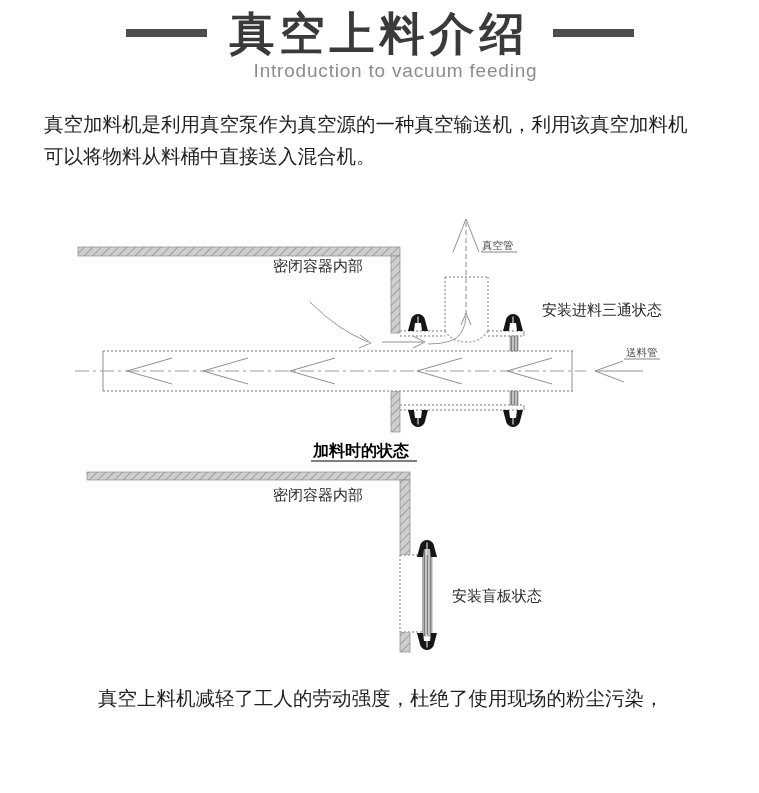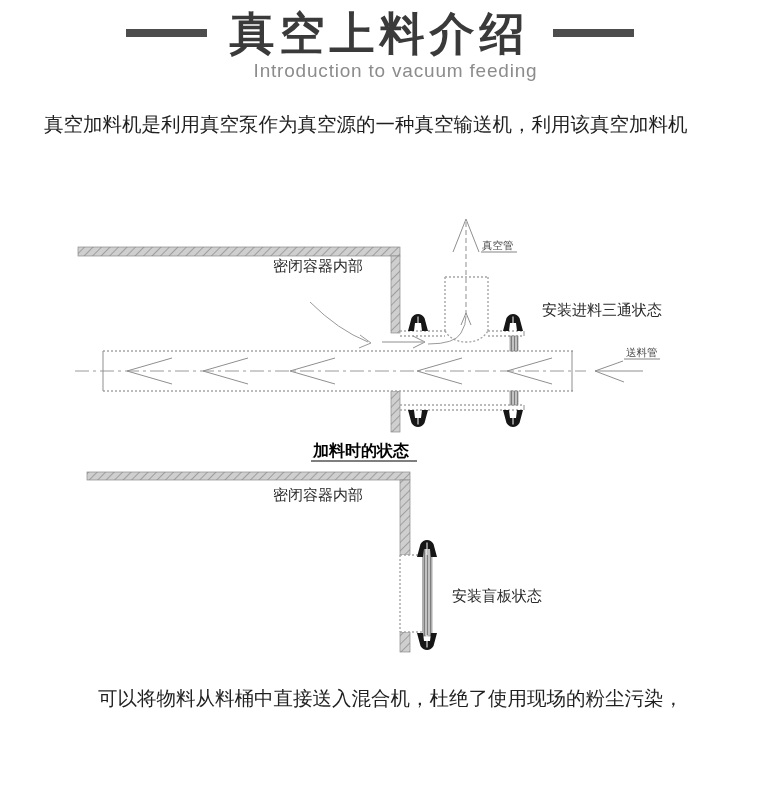--- a/index.html
+++ b/index.html
@@ -43,20 +43,21 @@
 
 <div class="title-row">
   <div class="title-bar"></div>
   <h1 class="page-title">真空上料介绍</h1>
   <div class="title-bar"></div>
 </div>
 <div class="page-subtitle">Introduction to vacuum feeding</div>
 
 <div class="para para-intro">
   <div class="pline">真空加料机是利用真空泵作为真空源的一种真空输送机，利用该真空加料机</div>
+  <div class="pline">可以将物料从料桶中直接送入混合机。</div>
 </div>
 
 <svg class="diagram-svg" width="759" height="793" viewBox="0 0 759 793">
   <defs>
     <pattern id="hatch" width="6" height="6" patternUnits="userSpaceOnUse" patternTransform="rotate(45)">
       <rect width="6" height="6" fill="#cfcfcf"></rect>
       <line x1="0" y1="0" x2="0" y2="6" stroke="#9e9e9e" stroke-width="2"></line>
     </pattern>
     <pattern id="vstripe" width="3" height="3" patternUnits="userSpaceOnUse">
       <rect width="3" height="3" fill="#c2c2c2"></rect>
@@ -161,14 +162,14 @@
     <rect class="strip" x="423" y="548" width="9" height="88"></rect>
     <use href="#clamp" transform="translate(416,540)"></use>
     <use href="#clamp" transform="translate(416,650) scale(1,-1)"></use>
 
     <text class="dlabel" x="273" y="500">密闭容器内部</text>
     <text class="dlabel" x="452" y="601">安装盲板状态</text>
   </g>
 </svg>
 
 <div class="para para-outro">
-  <div class="pline">可以将物料从料桶中直接送入混合机，杜绝了使用现场的粉尘污染，</div>
+  <div class="pline">真空上料机减轻了工人的劳动强度，杜绝了使用现场的粉尘污染，</div>
 </div>
 
 </body></html>

